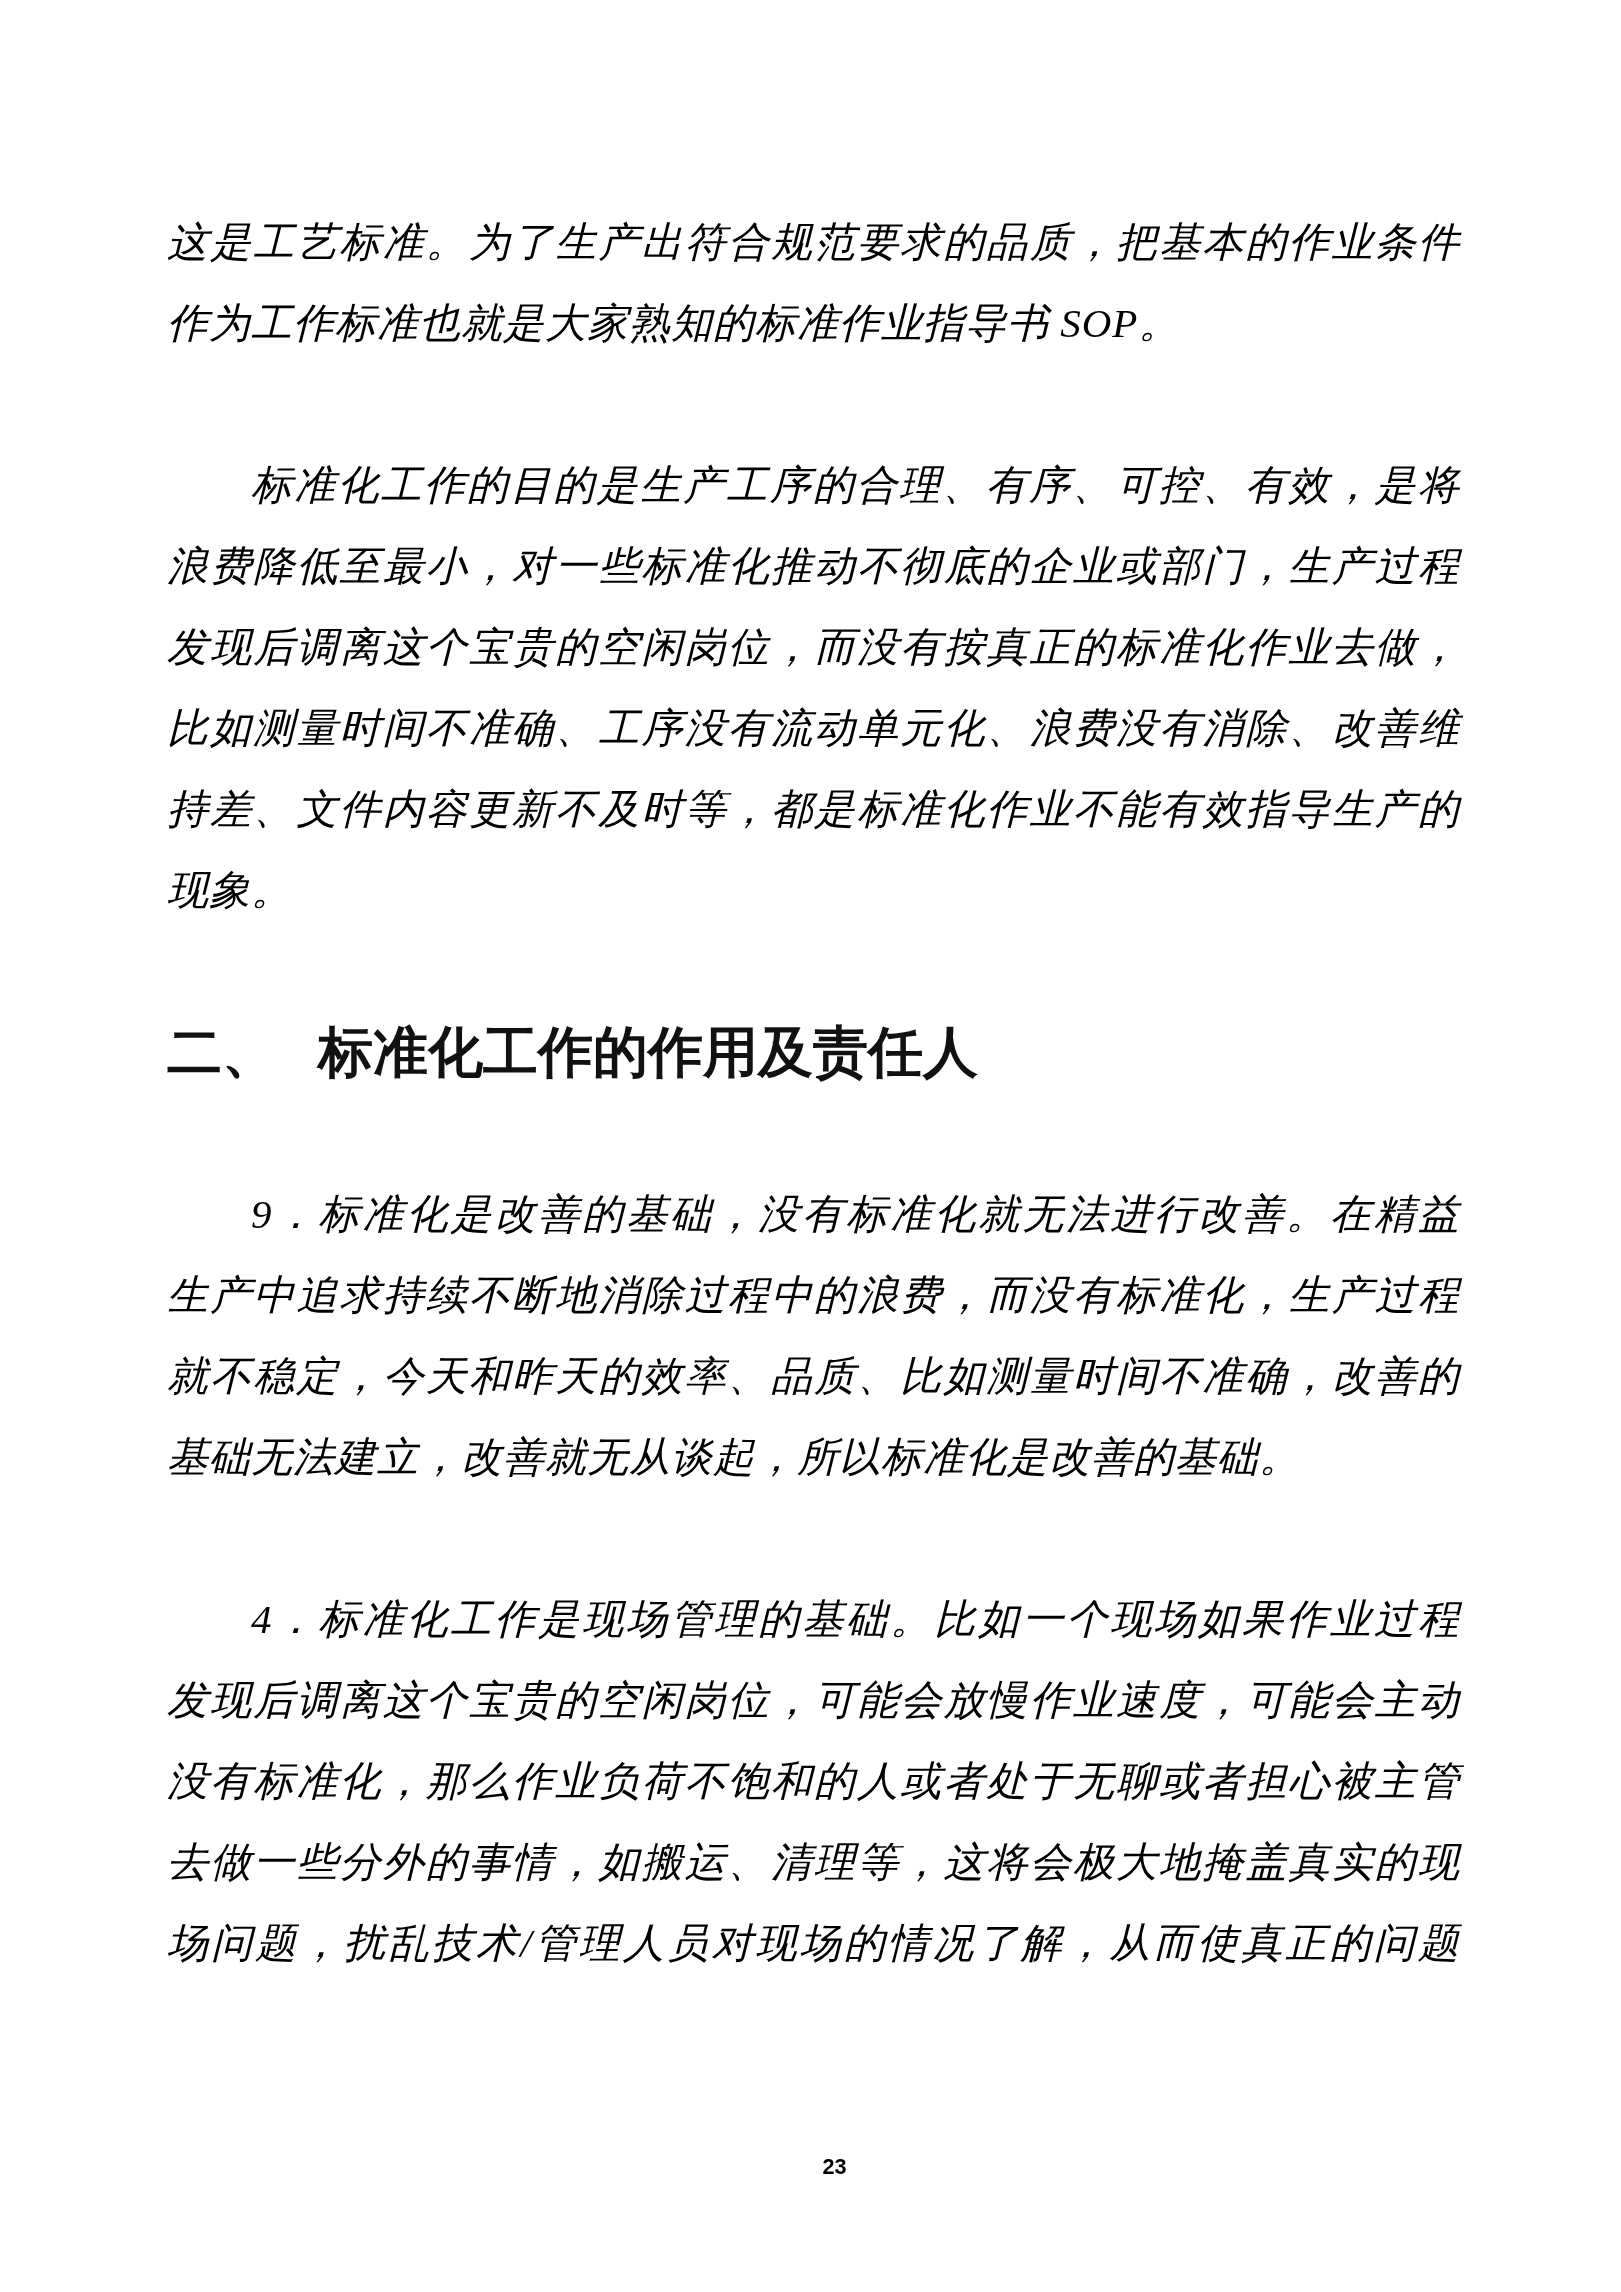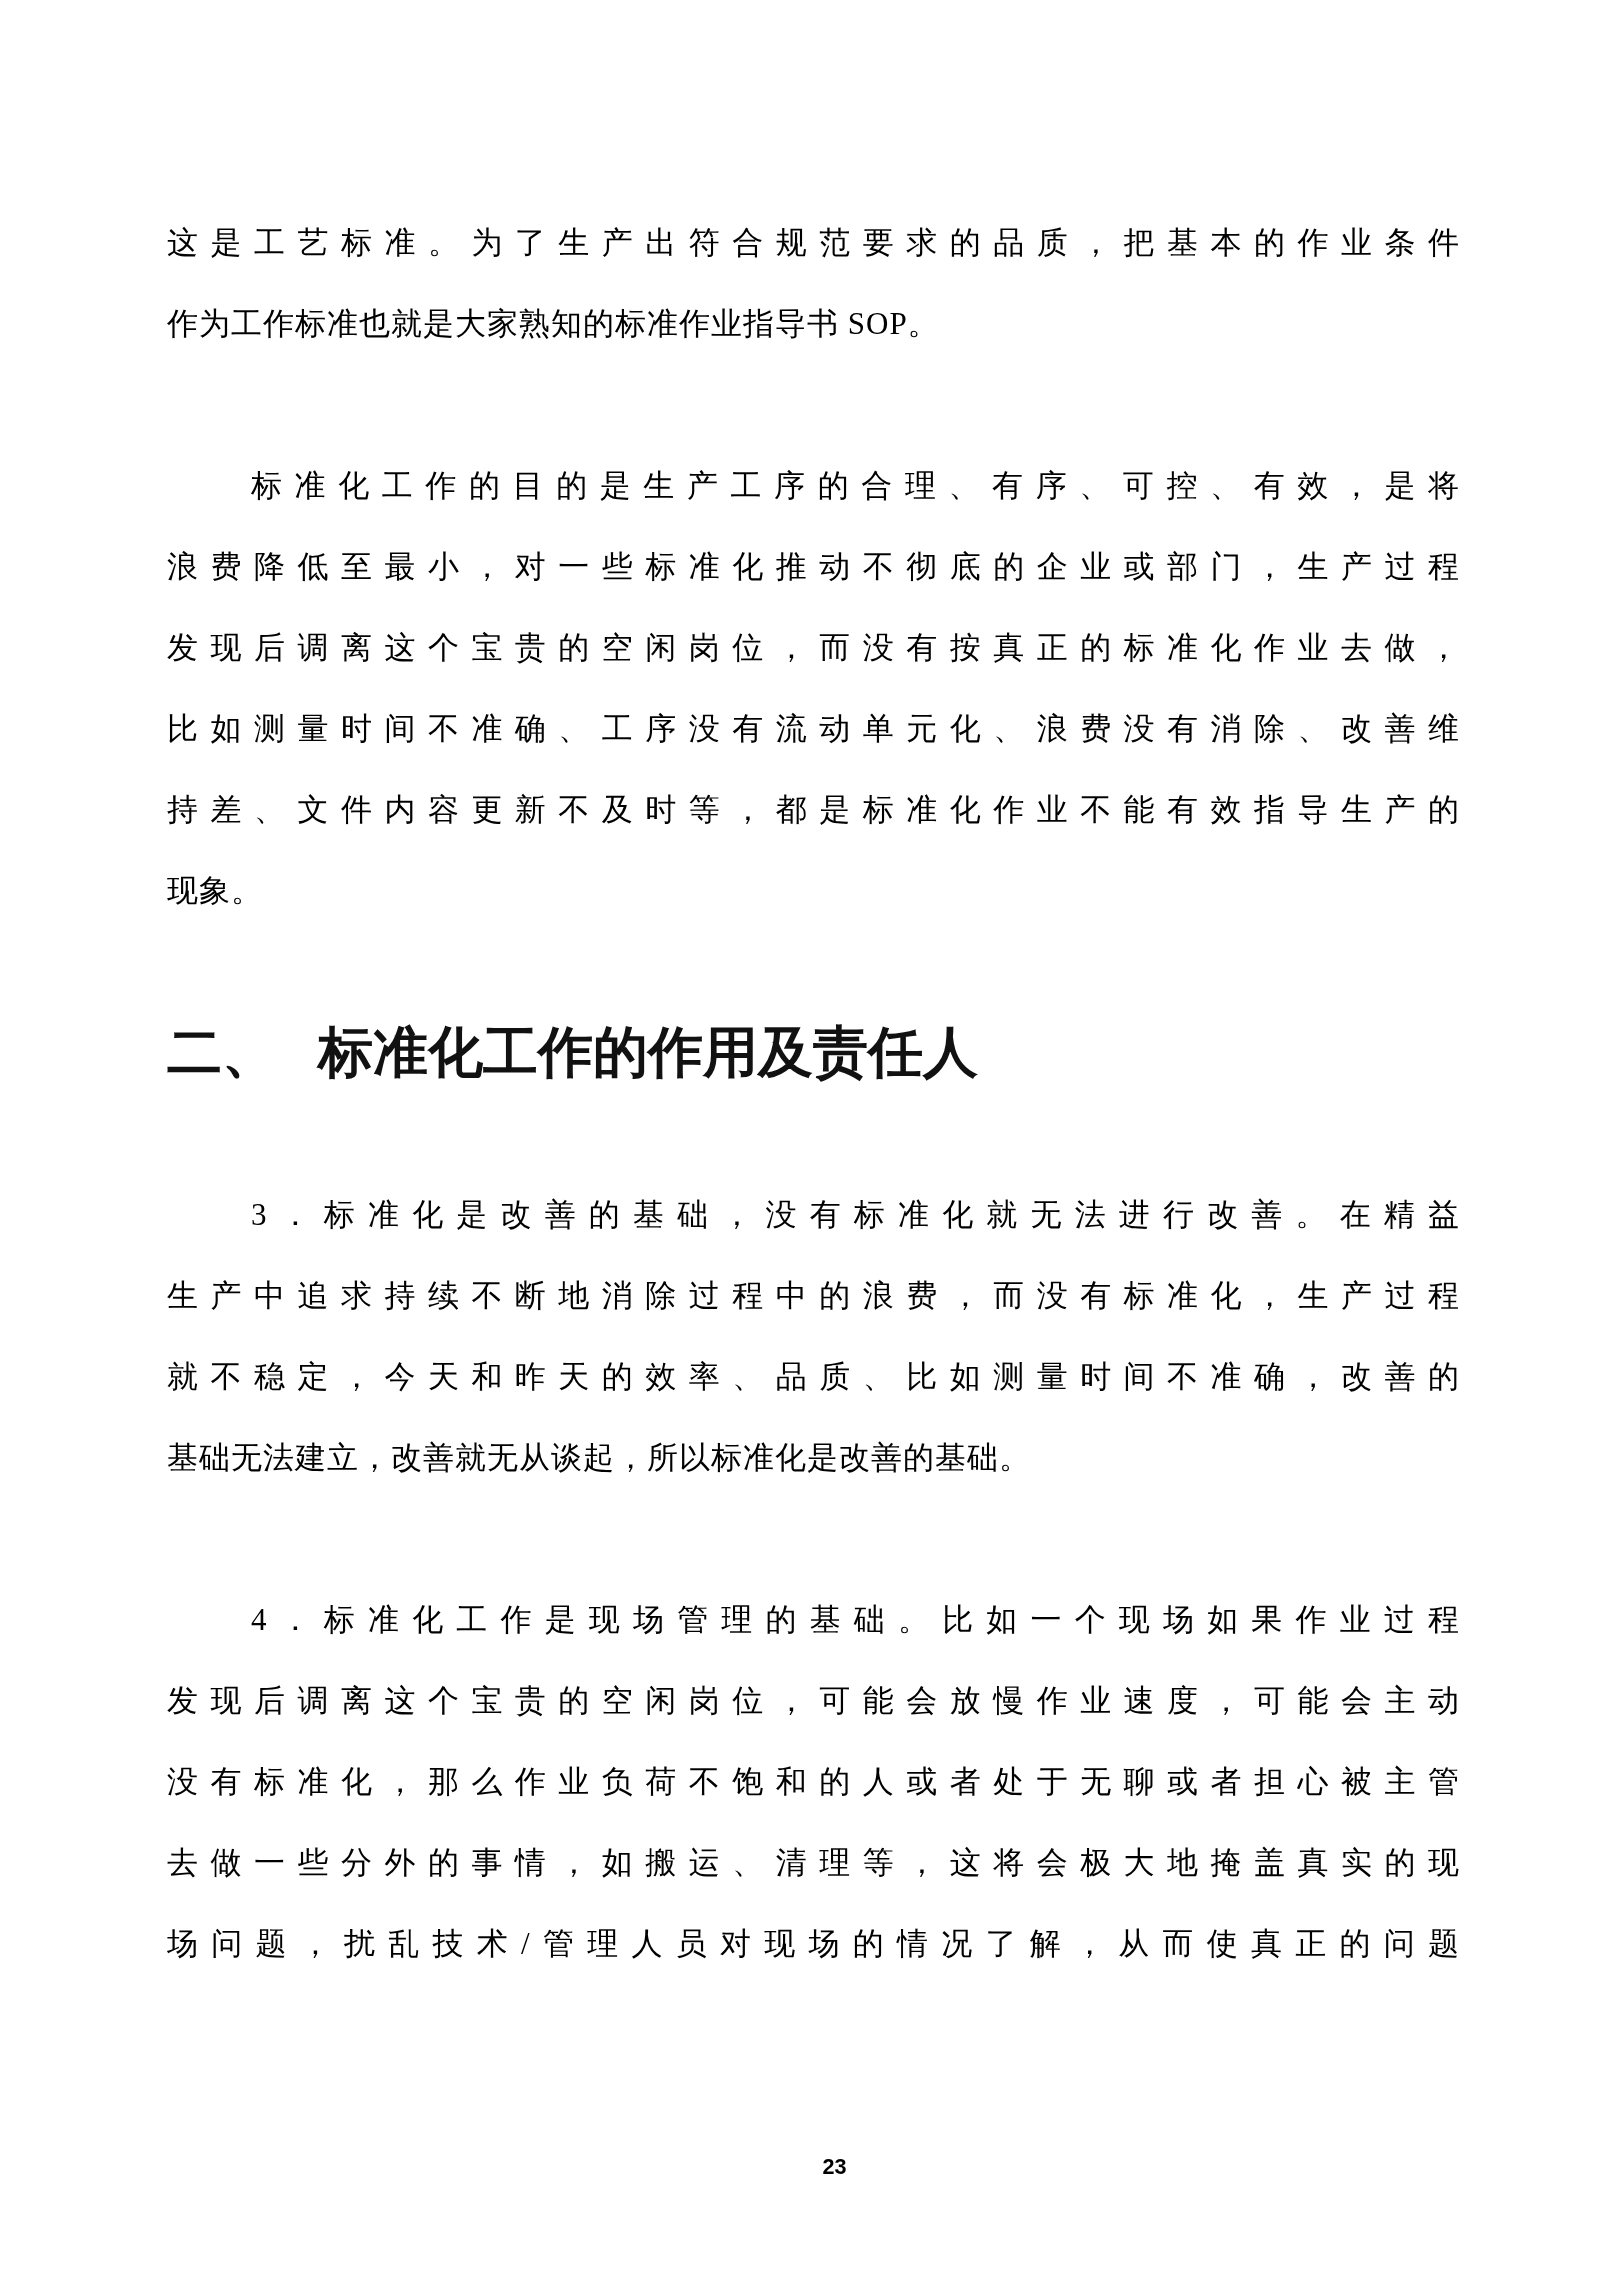--- a/index.html
+++ b/index.html
@@ -25,26 +25,27 @@
   .content {
     position: absolute;
     left: 167px;
     right: 161px;
     top: 202px;
   }
   .para {
     margin: 0 0 81px 0;
   }
   .line {
-    font-size: 31px;
+    font-size: 41px;
     line-height: 81px;
     text-align: justify;
     text-align-last: justify;
     letter-spacing: 1px;
     white-space: nowrap;
+    font-style: italic;
   }
   .line.end {
     text-align-last: left;
   }
   .line.indent {
     text-indent: 84px;
   }
   .heading {
     margin: 0 0 81px 0;
     font-family: "Liberation Sans", "DejaVu Sans", sans-serif;
@@ -88,21 +89,21 @@
       <div class="line just">比如测量时间不准确、工序没有流动单元化、浪费没有消除、改善维</div>
       <div class="line just">持差、文件内容更新不及时等，都是标准化作业不能有效指导生产的</div>
       <div class="line end">现象。</div>
     </div>
 
     <h2 class="heading">
       <span class="h-num">二、</span><span class="h-text">标准化工作的作用及责任人</span>
     </h2>
 
     <div class="para">
-      <div class="line just indent">3．标准化是改善的基础，没有标准化就无法进行改善。在精益</div>
+      <div class="line just indent">9．标准化是改善的基础，没有标准化就无法进行改善。在精益</div>
       <div class="line just">生产中追求持续不断地消除过程中的浪费，而没有标准化，生产过程</div>
       <div class="line just">就不稳定，今天和昨天的效率、品质、比如测量时间不准确，改善的</div>
       <div class="line end">基础无法建立，改善就无从谈起，所以标准化是改善的基础。</div>
     </div>
 
     <div class="para">
       <div class="line just indent">4．标准化工作是现场管理的基础。比如一个现场如果作业过程</div>
       <div class="line just">发现后调离这个宝贵的空闲岗位，可能会放慢作业速度，可能会主动</div>
       <div class="line just">没有标准化，那么作业负荷不饱和的人或者处于无聊或者担心被主管</div>
       <div class="line just">去做一些分外的事情，如搬运、清理等，这将会极大地掩盖真实的现</div>

